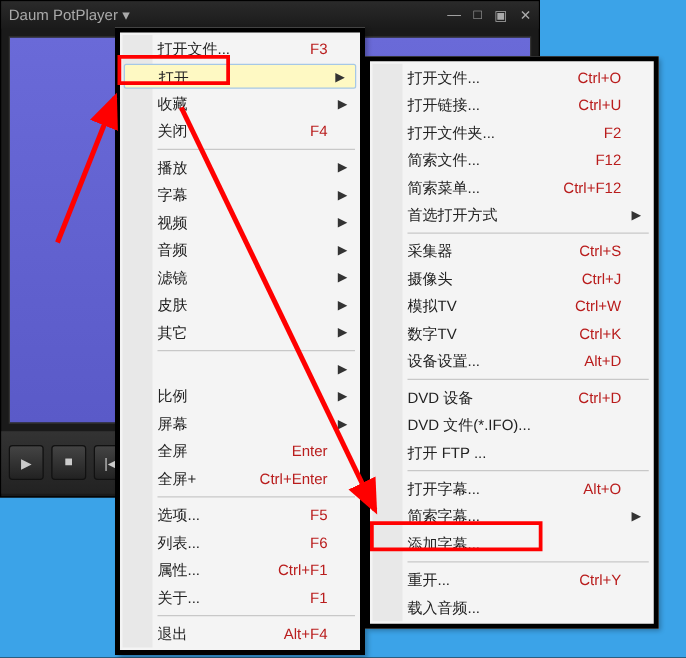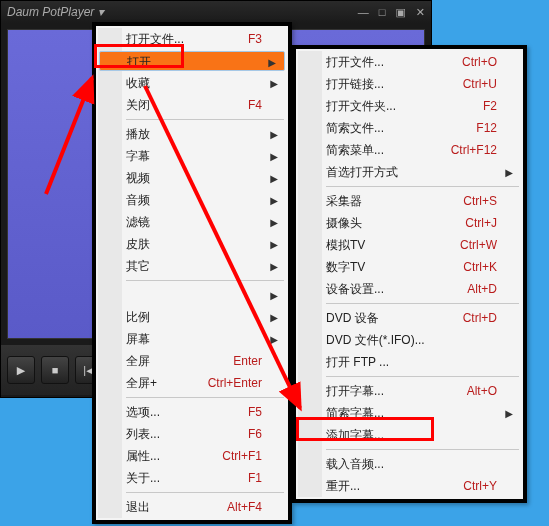--- a/index.html
+++ b/index.html
@@ -22,21 +22,21 @@
   }
   .titlebar {
     background: linear-gradient(#2a2a2a, #1a1a1a);
     color: #aaa;
     height: 22px;
     display: flex;
     align-items: center;
     padding: 0 6px;
     justify-content: space-between;
   }
-  .titlebar-title { flex: 1; font-style: italic; }
+  .titlebar-title { flex: 1; }
   .titlebar-btns { display: flex; gap: 10px; color: #aaa; font-size: 11px; }
   .video-area {
     background: linear-gradient(#6a6ad8, #5a5ac8);
     margin: 6px;
     height: 310px;
     border: 1px solid #333;
   }
   .controls {
     height: 50px;
     background: linear-gradient(#333, #222);
@@ -85,21 +85,21 @@
     margin: 3px 2px 3px 28px;
   }
   .menu-gutter {
     position: absolute;
     top: 2px; bottom: 2px; left: 2px;
     width: 24px;
     background: #e8e8e8;
   }
   .menu-body { position: relative; }
   .hover-open {
-    background: #f97316;
+    background: #fef9c3;
     border: 1px solid #a6c8e6;
     border-radius: 2px;
     height: 20px;
     margin: 1px 1px;
     padding: 2px 23px 0 27px;
   }
 
   .anno {
     position: absolute;
     border: 3px solid #ff0000;
@@ -290,25 +290,25 @@
       </div>
       <div class="menu-item">
         <span class="lbl">简索字幕...</span>
         <span class="arr">▶</span>
       </div>
       <div class="menu-item">
         <span class="lbl">添加字幕...</span>
       </div>
       <div class="menu-sep"></div>
       <div class="menu-item">
-        <span class="lbl">载入音频...</span>
-      </div>
-      <div class="menu-item">
         <span class="lbl">重开...</span>
         <span class="sc">Ctrl+Y</span>
+      </div>
+      <div class="menu-item">
+        <span class="lbl">载入音频...</span>
       </div>
     </div>
 </div>
 
 <div class="anno anno-open"></div>
 <div class="anno anno-addsub"></div>
 
 <svg class="arrow-svg" style="top:0;left:0;width:549px;height:526px">
   <defs>
     <marker id="ah" markerWidth="10" markerHeight="10" refX="6" refY="3" orient="auto">

